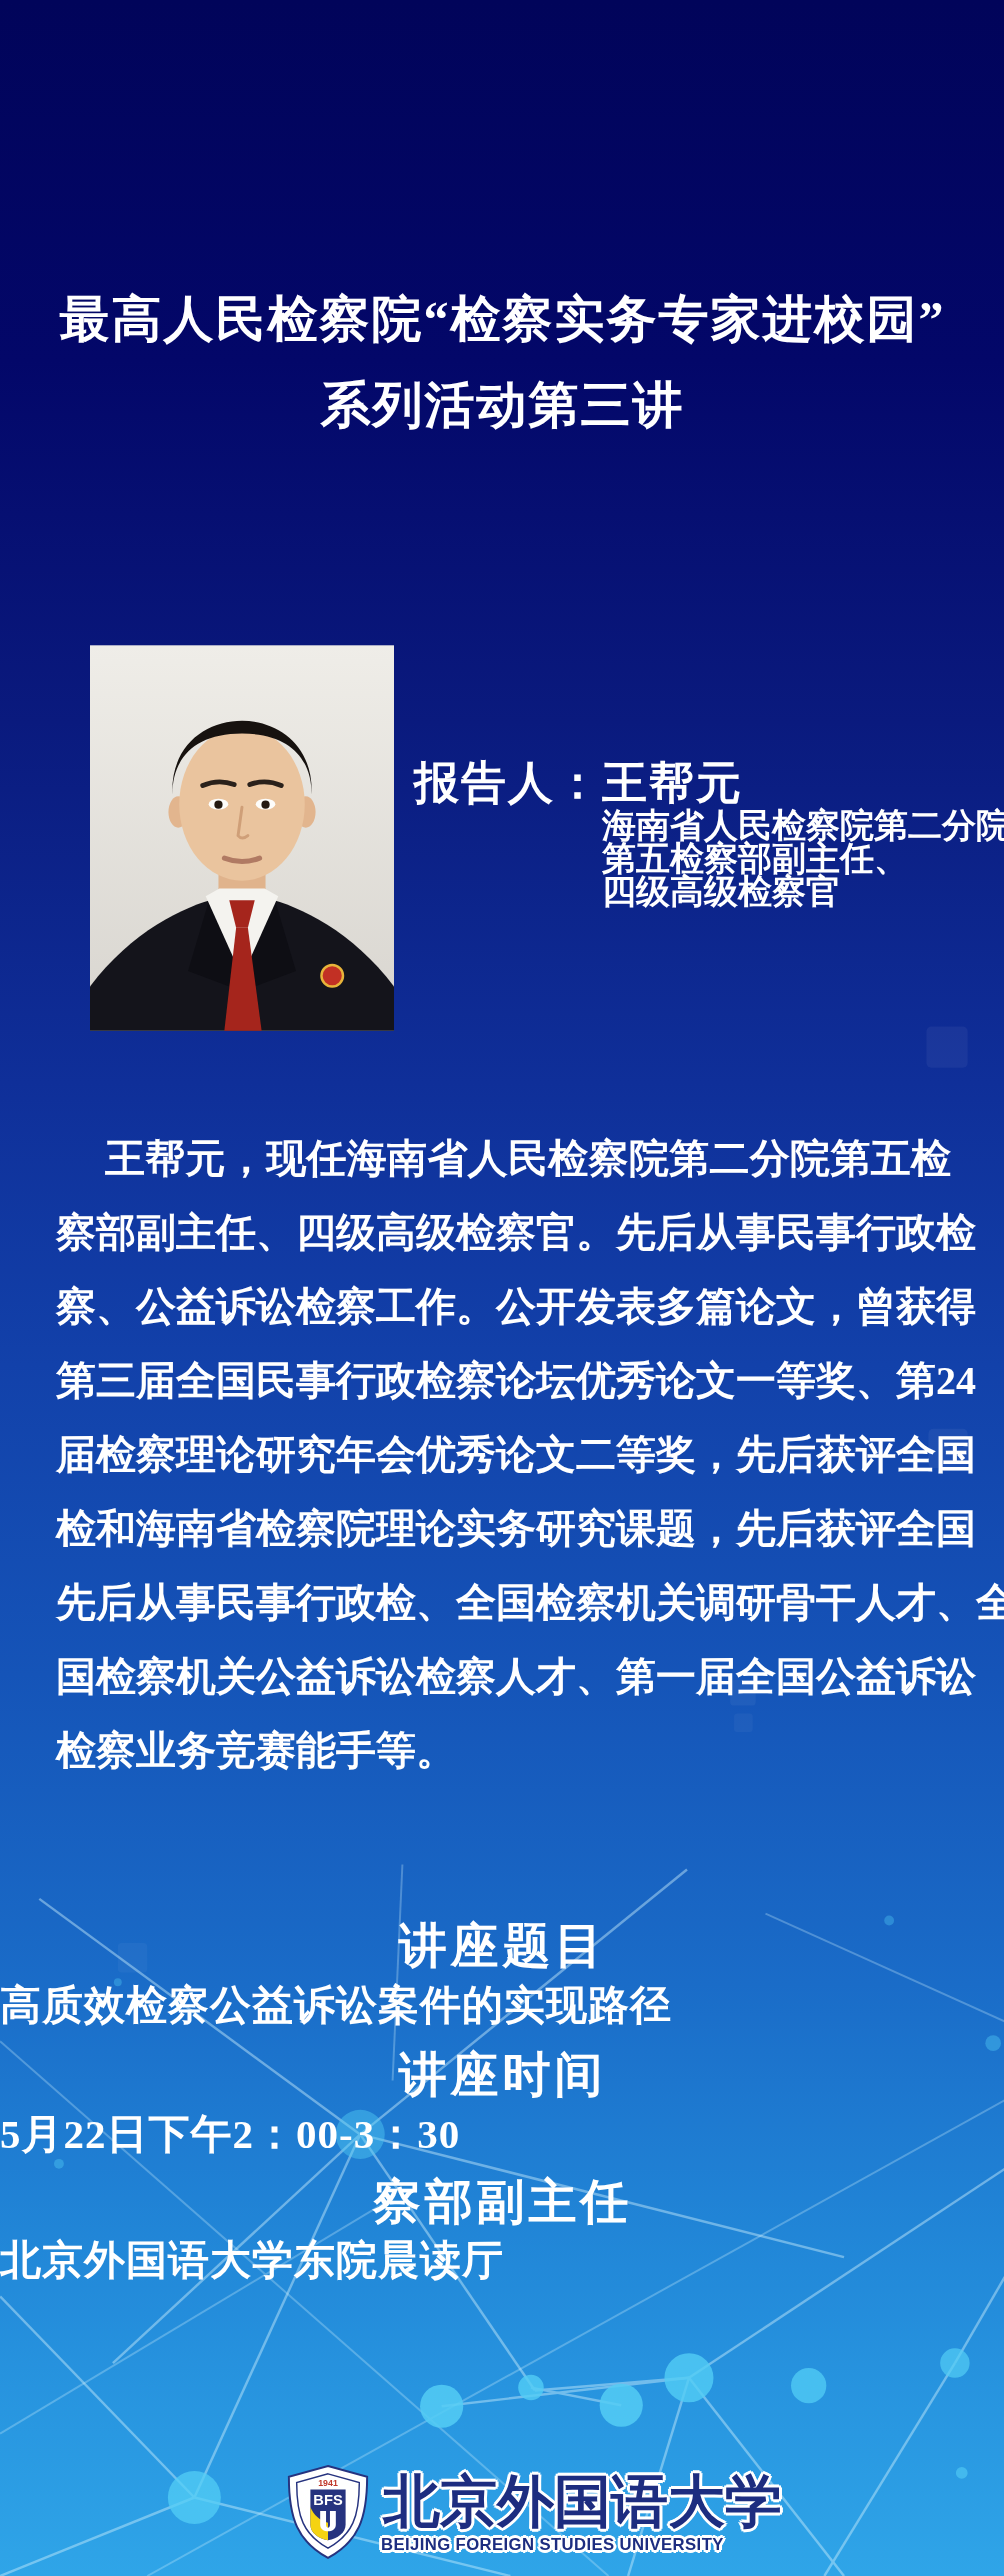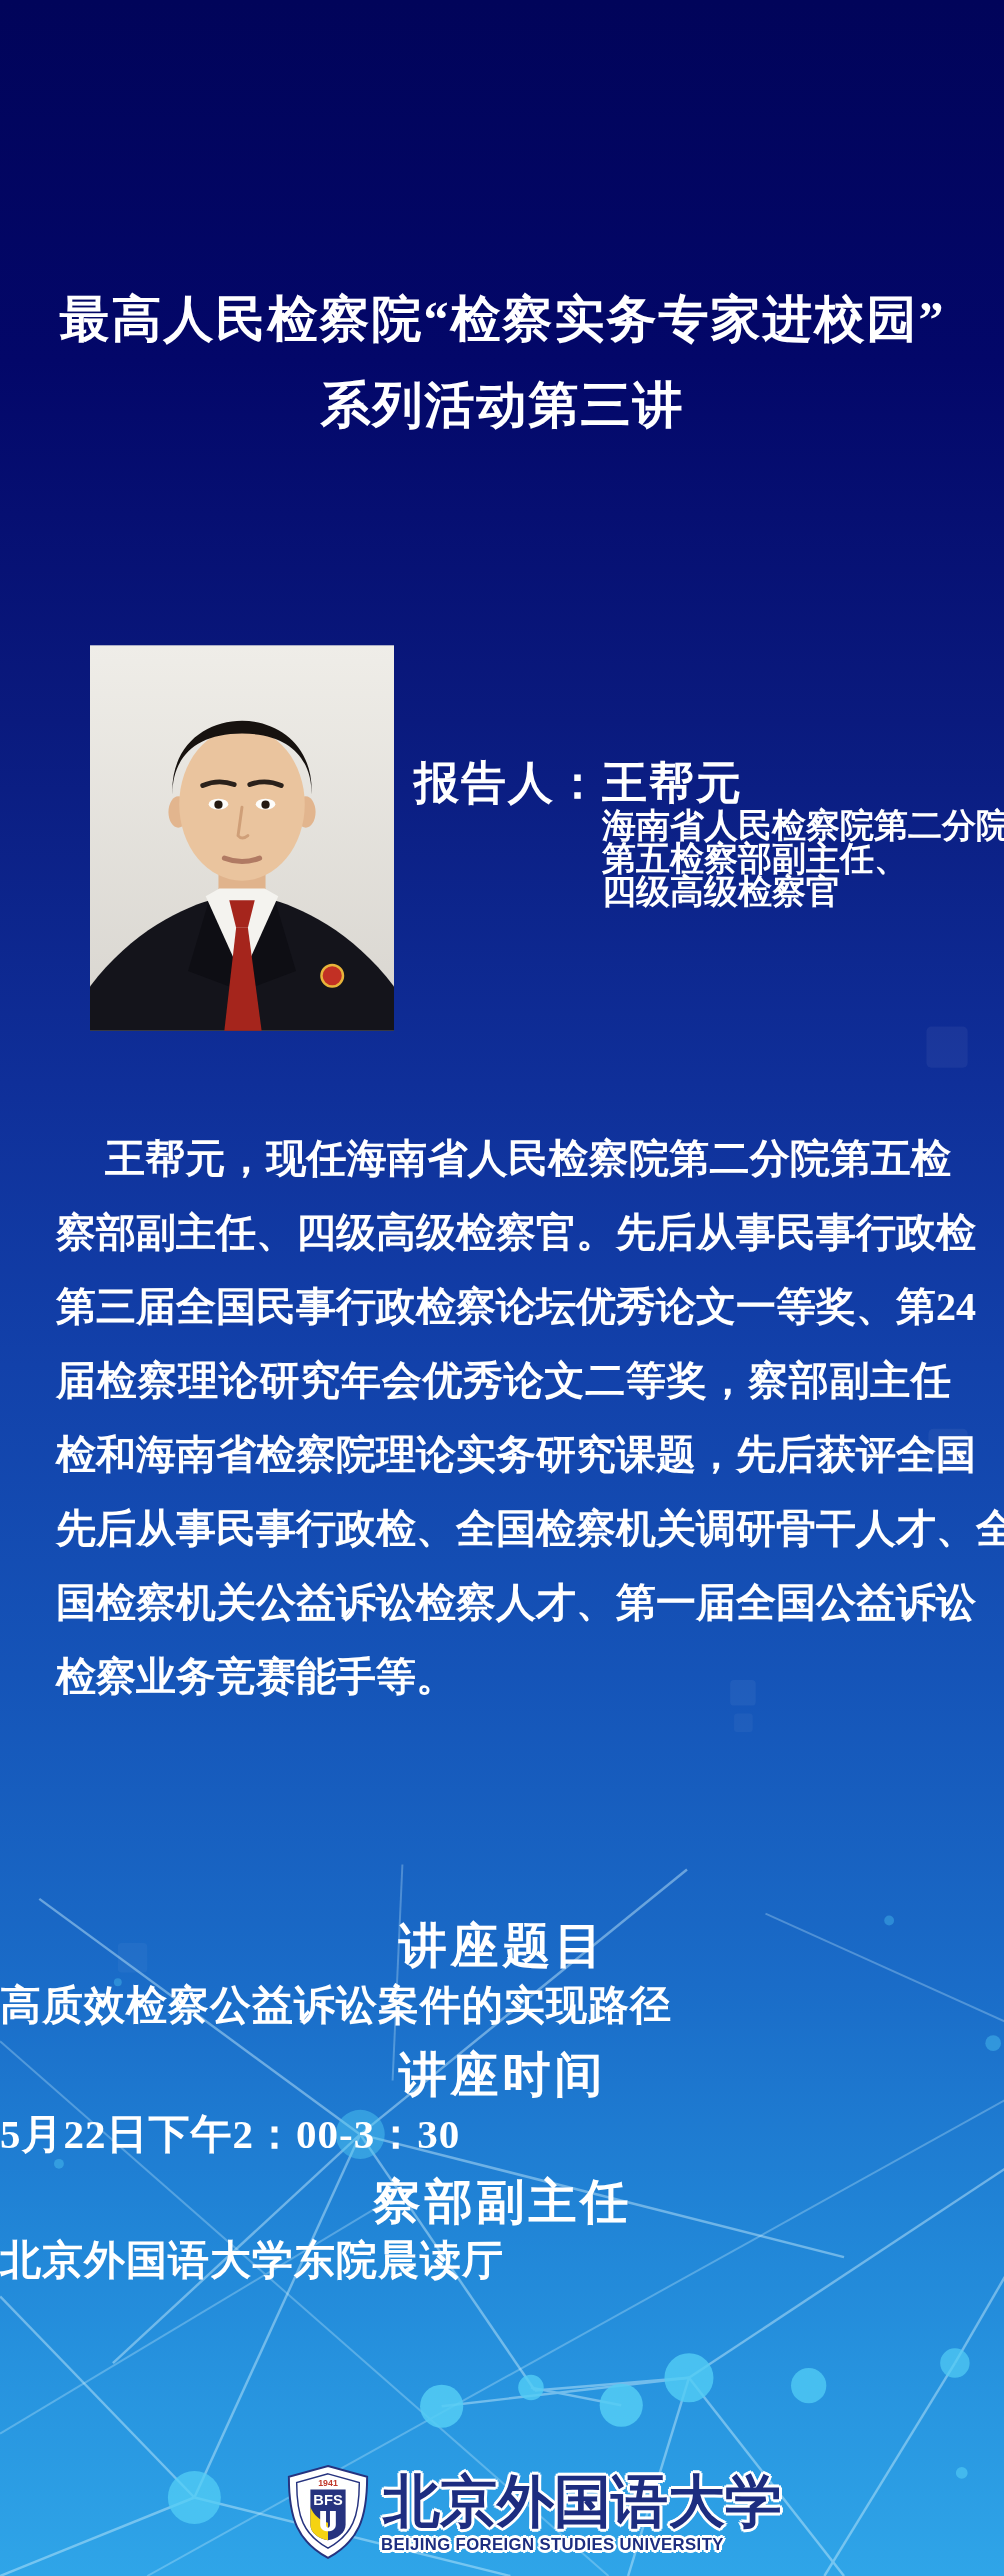--- a/index.html
+++ b/index.html
@@ -198,22 +198,23 @@
     <div id="speaker-label" class="abs">报告人：王帮元</div>
     <div id="speaker-affiliation" class="abs">
       <div>海南省人民检察院第二分院</div>
       <div>第五检察部副主任、</div>
       <div>四级高级检察官</div>
     </div>
 
     <div id="bio" class="abs">
       <div class="bio-line first">王帮元，现任海南省人民检察院第二分院第五检</div>
       <div class="bio-line">察部副主任、四级高级检察官。先后从事民事行政检</div>
+      <div class="bio-line">察、公益诉讼检察工作。公开发表多篇论文，曾获得</div>
       <div class="bio-line">第三届全国民事行政检察论坛优秀论文一等奖、第24</div>
-      <div class="bio-line">届检察理论研究年会优秀论文二等奖，察部副主任</div>
+      <div class="bio-line">届检察理论研究年会优秀论文二等奖，先后获评全国</div>
       <div class="bio-line">检和海南省检察院理论实务研究课题，先后获评全国</div>
       <div class="bio-line">先后从事民事行政检、全国检察机关调研骨干人才、全</div>
       <div class="bio-line">国检察机关公益诉讼检察人才、第一届全国公益诉讼</div>
       <div class="bio-line last">检察业务竞赛能手等。</div>
     </div>
 
     <div id="sec1-h" class="abs sec-heading">讲座题目</div>
     <div id="sec1-d" class="abs sec-detail">高质效检察公益诉讼案件的实现路径</div>
     <div id="sec2-h" class="abs sec-heading">讲座时间</div>
     <div id="sec2-d" class="abs sec-detail">5月22日下午2：00-3：30</div>

